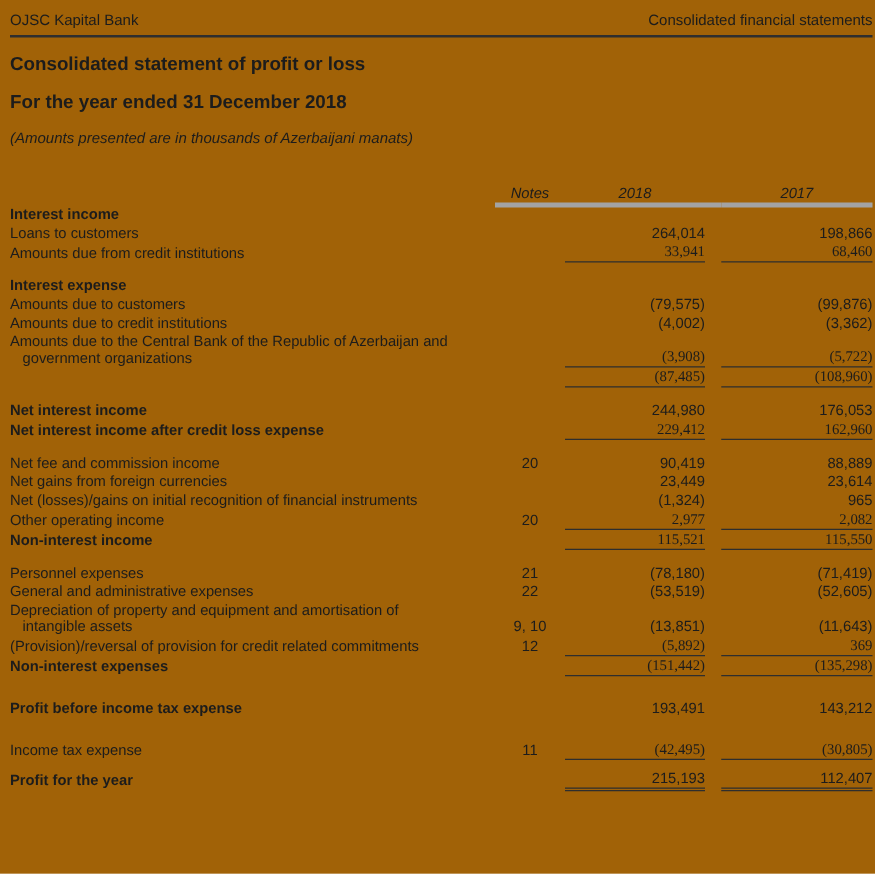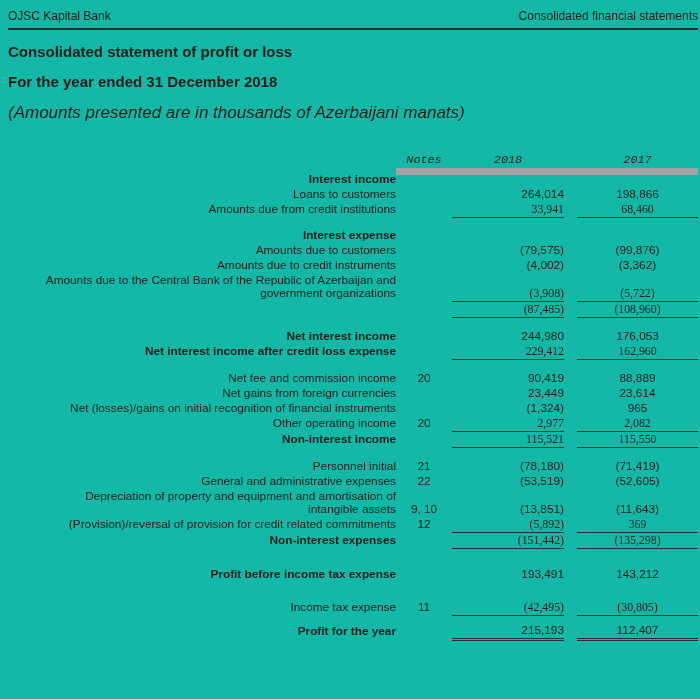--- a/index.html
+++ b/index.html
@@ -7,21 +7,21 @@
     width: 700px; height: 699px;
     background: #ffffff;
     font-family: "Liberation Sans", sans-serif;
     color: #1c1c1c;
     -webkit-font-smoothing: antialiased;
   }
   .page {
     box-sizing: border-box;
     width: 700px; height: 699px;
     padding: 5px 2px 0 8px;
-    background: #14b8a6;
+    background: #a16207;
     overflow: hidden;
   }
   .doc-header {
     display: flex;
     justify-content: space-between;
     align-items: flex-end;
     font-size: 12px;
     padding: 4px 0 5px 0;
     border-bottom: 2px solid #2e2e2e;
   }
@@ -29,46 +29,45 @@
     font-size: 15px;
     font-weight: bold;
     margin: 13px 0 0 0;
   }
   .doc-subtitle {
     font-size: 15px;
     font-weight: bold;
     margin: 13px 0 0 0;
   }
   .amounts-note {
-    font-size: 17px;
+    font-size: 12px;
     font-style: italic;
     margin: 13px 0 0 0;
   }
   table.pl {
     width: 100%;
     border-collapse: collapse;
     margin-top: 30px;
     font-size: 11.8px;
   }
   table.pl th, table.pl td {
     padding: 1px 0;
     line-height: 13px;
     vertical-align: bottom;
     font-weight: normal;
   }
-  .label { text-align: right; }
+  .label { text-align: left; }
   .label .line2 { padding-left: 10px; }
   .notes { width: 56px; text-align: center; }
   .v18 { width: 112px; text-align: right; padding-right: 25px; }
   .spc { width: 13px; }
-  .v17 { width: 121px; text-align: center; padding-right: 30px; }
+  .v17 { width: 121px; text-align: right; padding-right: 30px; }
   thead th { font-style: italic; font-weight: bold; }
   thead th.notes, thead th.v18, thead th.spc, thead th.v17 {
-    border-bottom: 7px solid #a3a3a3;
-    font-family: Liberation Mono, monospace;
+    border-bottom: 4px solid #a3a3a3;
   }
   thead th.v18, thead th.v17 { text-align: center; padding-right: 0; }
   .bold { font-weight: bold; }
   td.rb { border-bottom: 1.5px solid #2e2e2e; font-family: Liberation Serif, serif; }
   td.rd { border-bottom: 3px double #2e2e2e; }
   tr.gap-sm > td { padding-top: 8px; }
   tr.gap-md > td { padding-top: 12px; }
   tr.gap-lg > td { padding-top: 19px; }
 </style>
 </head>
@@ -134,21 +133,21 @@
           <td class="label">
             <div>Amounts due to customers</div>
           </td>
           <td class="notes"></td>
           <td class="v18">(79,575)</td>
           <td class="spc"></td>
           <td class="v17">(99,876)</td>
         </tr>
         <tr>
           <td class="label">
-            <div>Amounts due to credit instruments</div>
+            <div>Amounts due to credit institutions</div>
           </td>
           <td class="notes"></td>
           <td class="v18">(4,002)</td>
           <td class="spc"></td>
           <td class="v17">(3,362)</td>
         </tr>
         <tr>
           <td class="label">
             <div>Amounts due to the Central Bank of the Republic of Azerbaijan and</div>
             <div class="line2">government organizations</div>
@@ -225,21 +224,21 @@
           <td class="label">
             <div class="bold">Non-interest income</div>
           </td>
           <td class="notes"></td>
           <td class="v18 bold rb">115,521</td>
           <td class="spc"></td>
           <td class="v17 bold rb">115,550</td>
         </tr>
         <tr class="gap-md">
           <td class="label">
-            <div>Personnel initial</div>
+            <div>Personnel expenses</div>
           </td>
           <td class="notes">21</td>
           <td class="v18">(78,180)</td>
           <td class="spc"></td>
           <td class="v17">(71,419)</td>
         </tr>
         <tr>
           <td class="label">
             <div>General and administrative expenses</div>
           </td>

